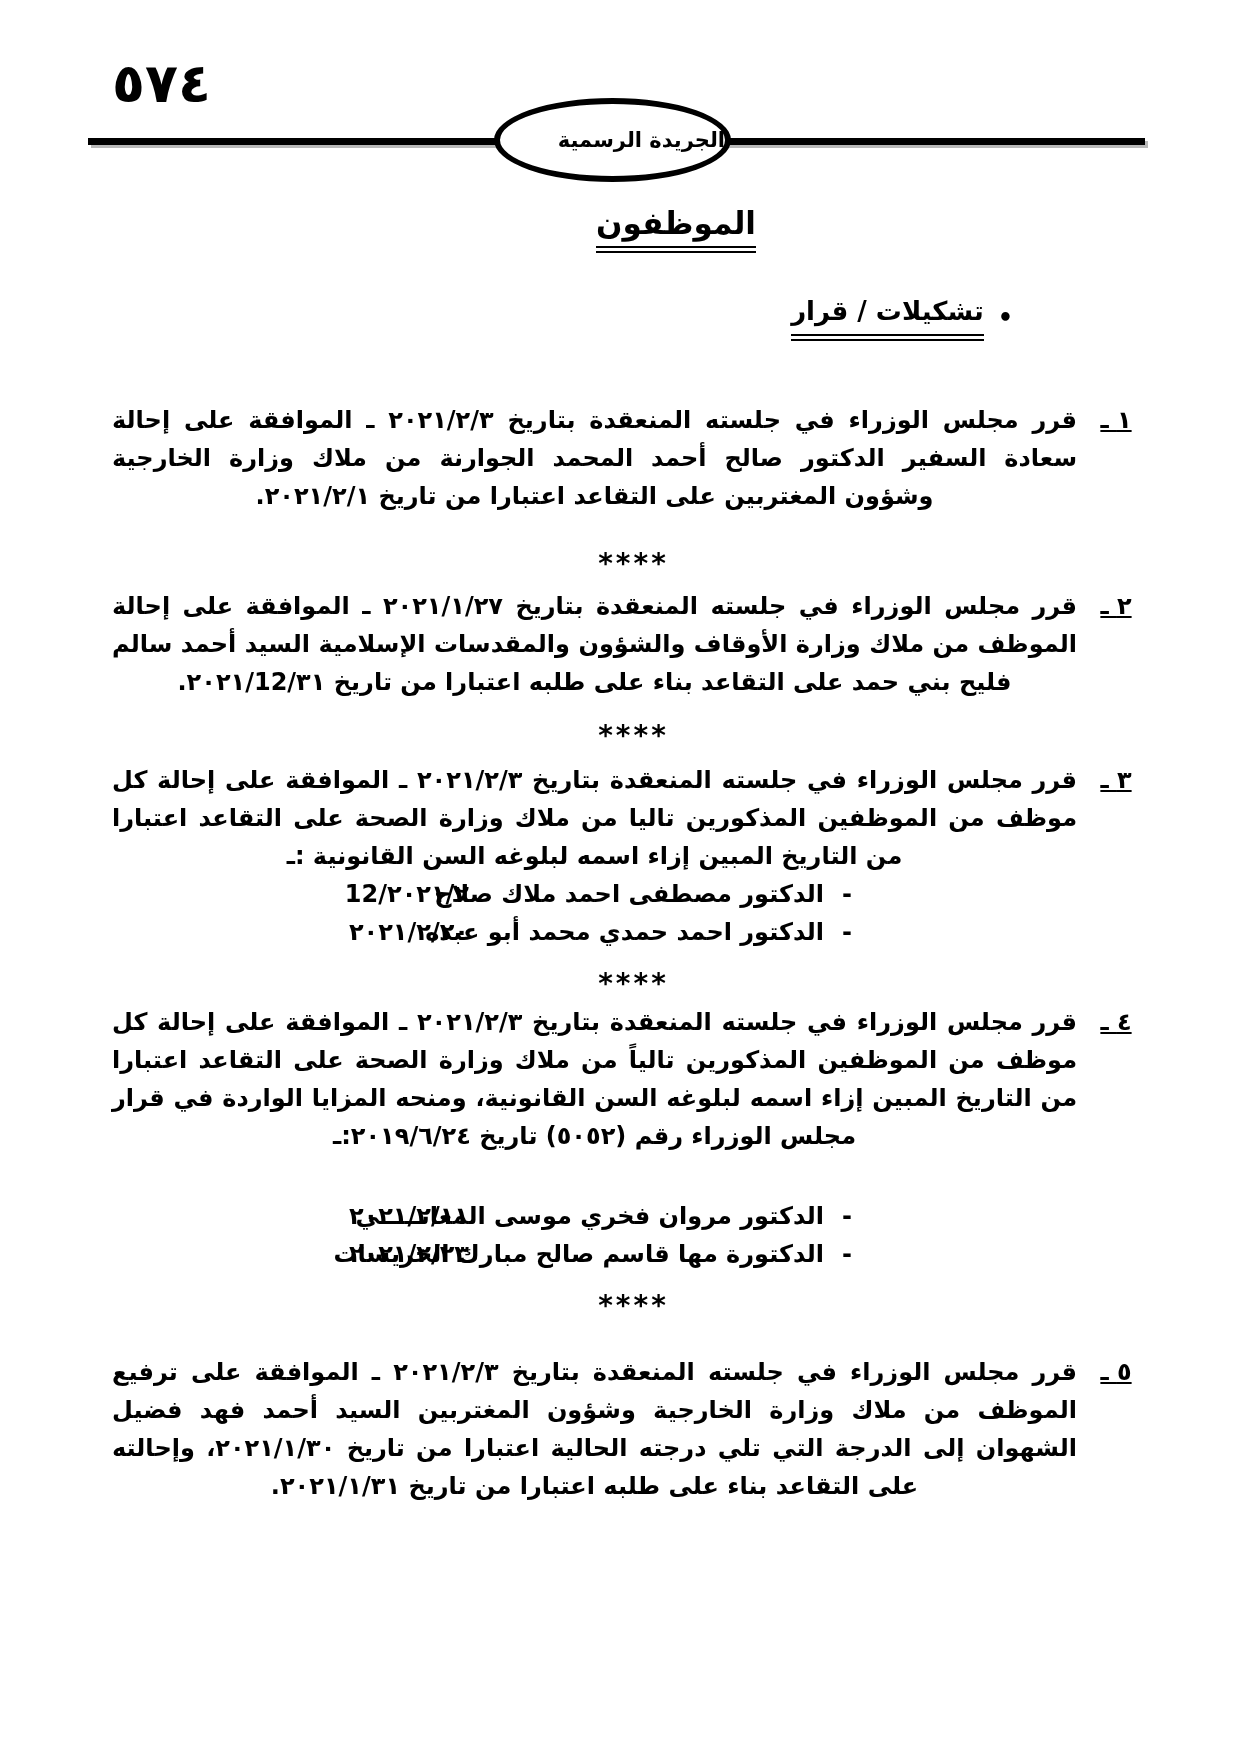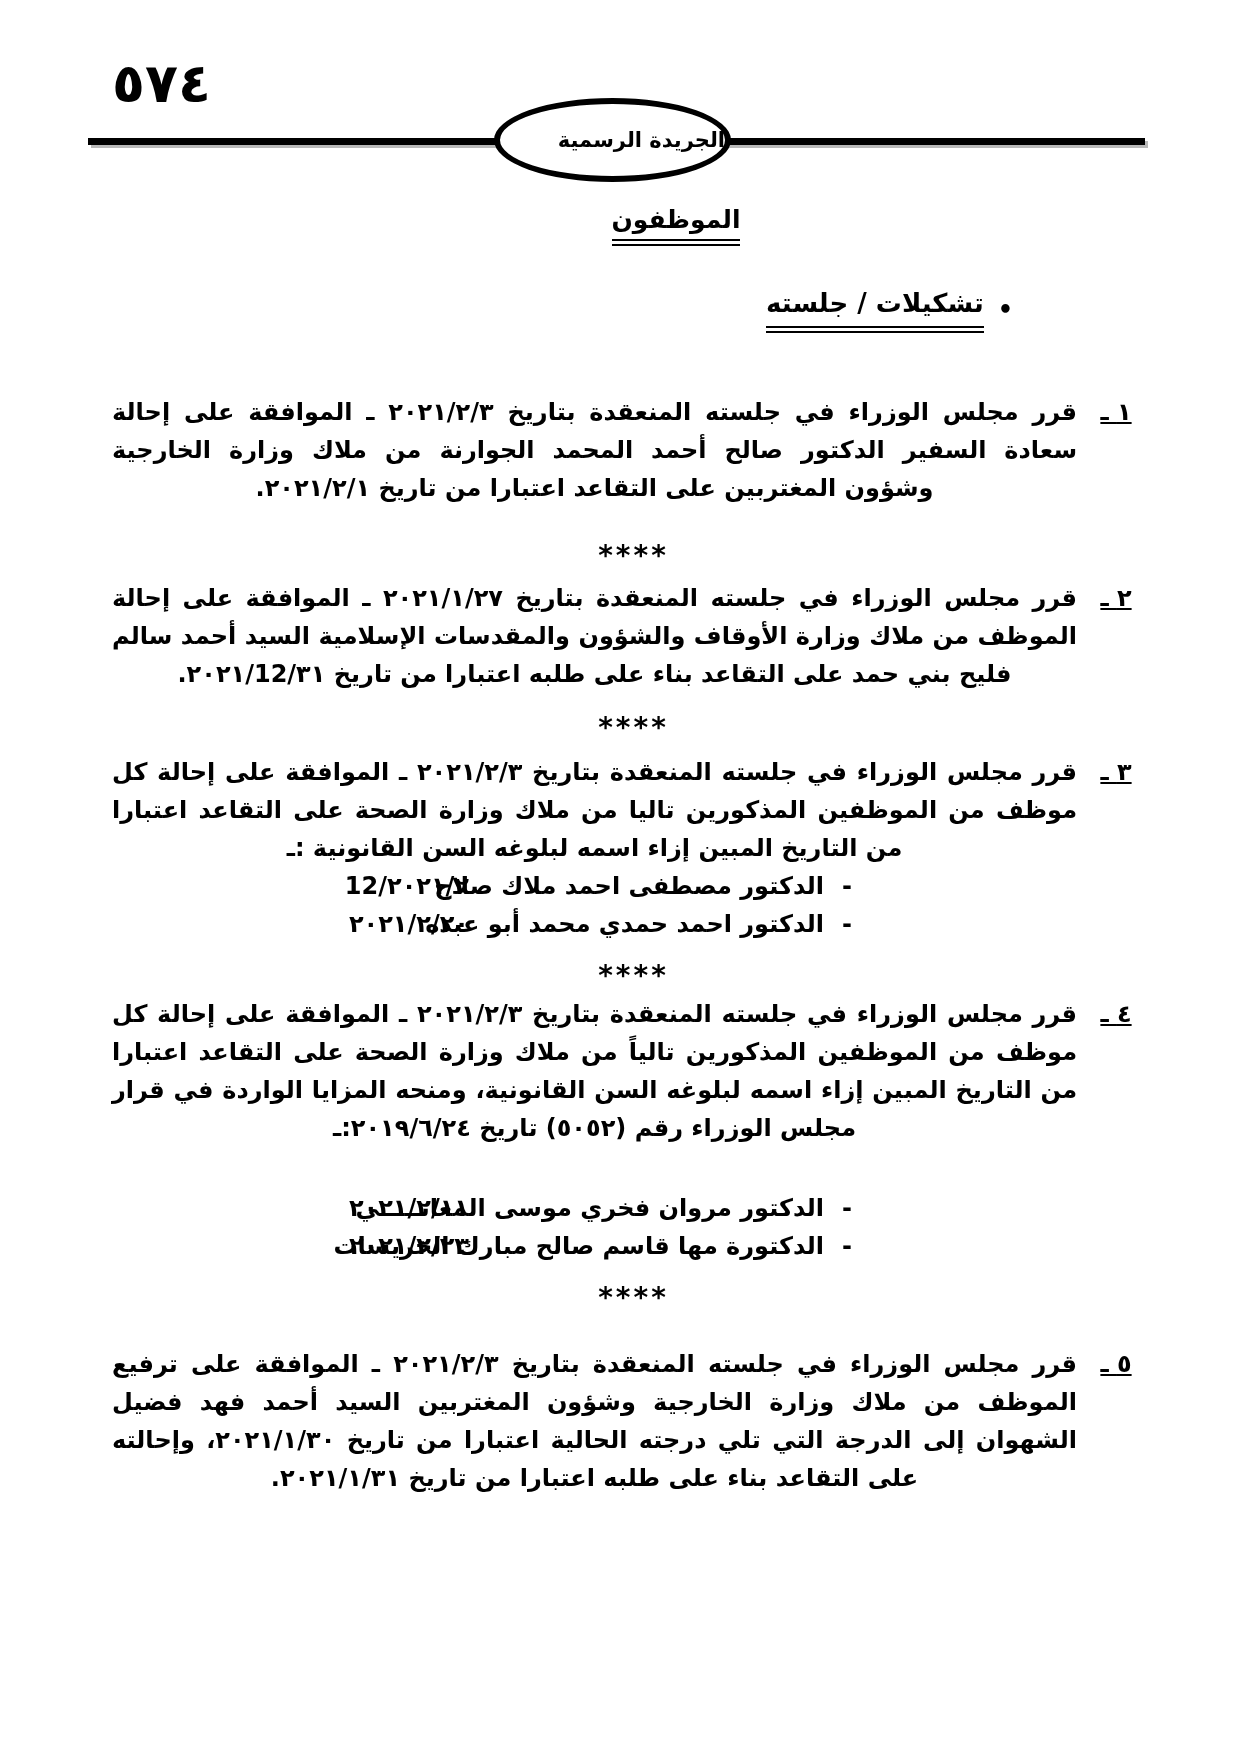--- a/index.html
+++ b/index.html
@@ -34,21 +34,21 @@
     display:flex; align-items:center; justify-content:flex-start;
     z-index:2;
     font-size:21px;
   }
   
   .content {
     position:absolute; top:190px; right:0; left:0;
     padding:0 86px 0 112px;
     font-size:24px; line-height:38px;
   }
-  .title { text-align:center; margin-top:14px; padding-left:85px; font-size:25px; line-height:1.25; }
+  .title { text-align:center; margin-top:14px; padding-left:85px; font-size:31px; line-height:1.25; }
   .u-dbl { border-bottom:7px double #000; padding-bottom:5px; }
   .section-heading {
     margin-top:52px; margin-right:142px;
     display:flex; align-items:center; gap:14px;
     font-size:26px; line-height:1.3;
   }
   .bullet { font-size:24px; line-height:1; }
   .item { display:flex; }
   .num { flex:none; width:78px; text-align:center;text-decoration:underline; }
   .itembody { flex:1; min-width:0; }
@@ -72,21 +72,21 @@
   </div>
 
   <div class="content">
 
     <div class="title">
       <span class="u-dbl">الموظفون</span>
     </div>
 
     <div class="section-heading">
       <span class="bullet">•</span>
-      <span class="u-dbl">تشكيلات / جلسته</span>
+      <span class="u-dbl">تشكيلات / قرار</span>
     </div>
 
     <div class="item" style="margin-top:60px">
       <div class="num">١ ـ</div>
       <div class="itembody">
         <p class="para">قرر مجلس الوزراء في جلسته المنعقدة بتاريخ ٢٠٢١/٢/٣ ـ الموافقة على إحالة سعادة السفير الدكتور صالح أحمد المحمد الجوارنة من ملاك وزارة الخارجية وشؤون المغتربين على التقاعد اعتبارا من تاريخ ٢٠٢١/٢/١.</p>
       </div>
     </div>
 
     <div class="sep" style="margin-top:30px">****</div>

